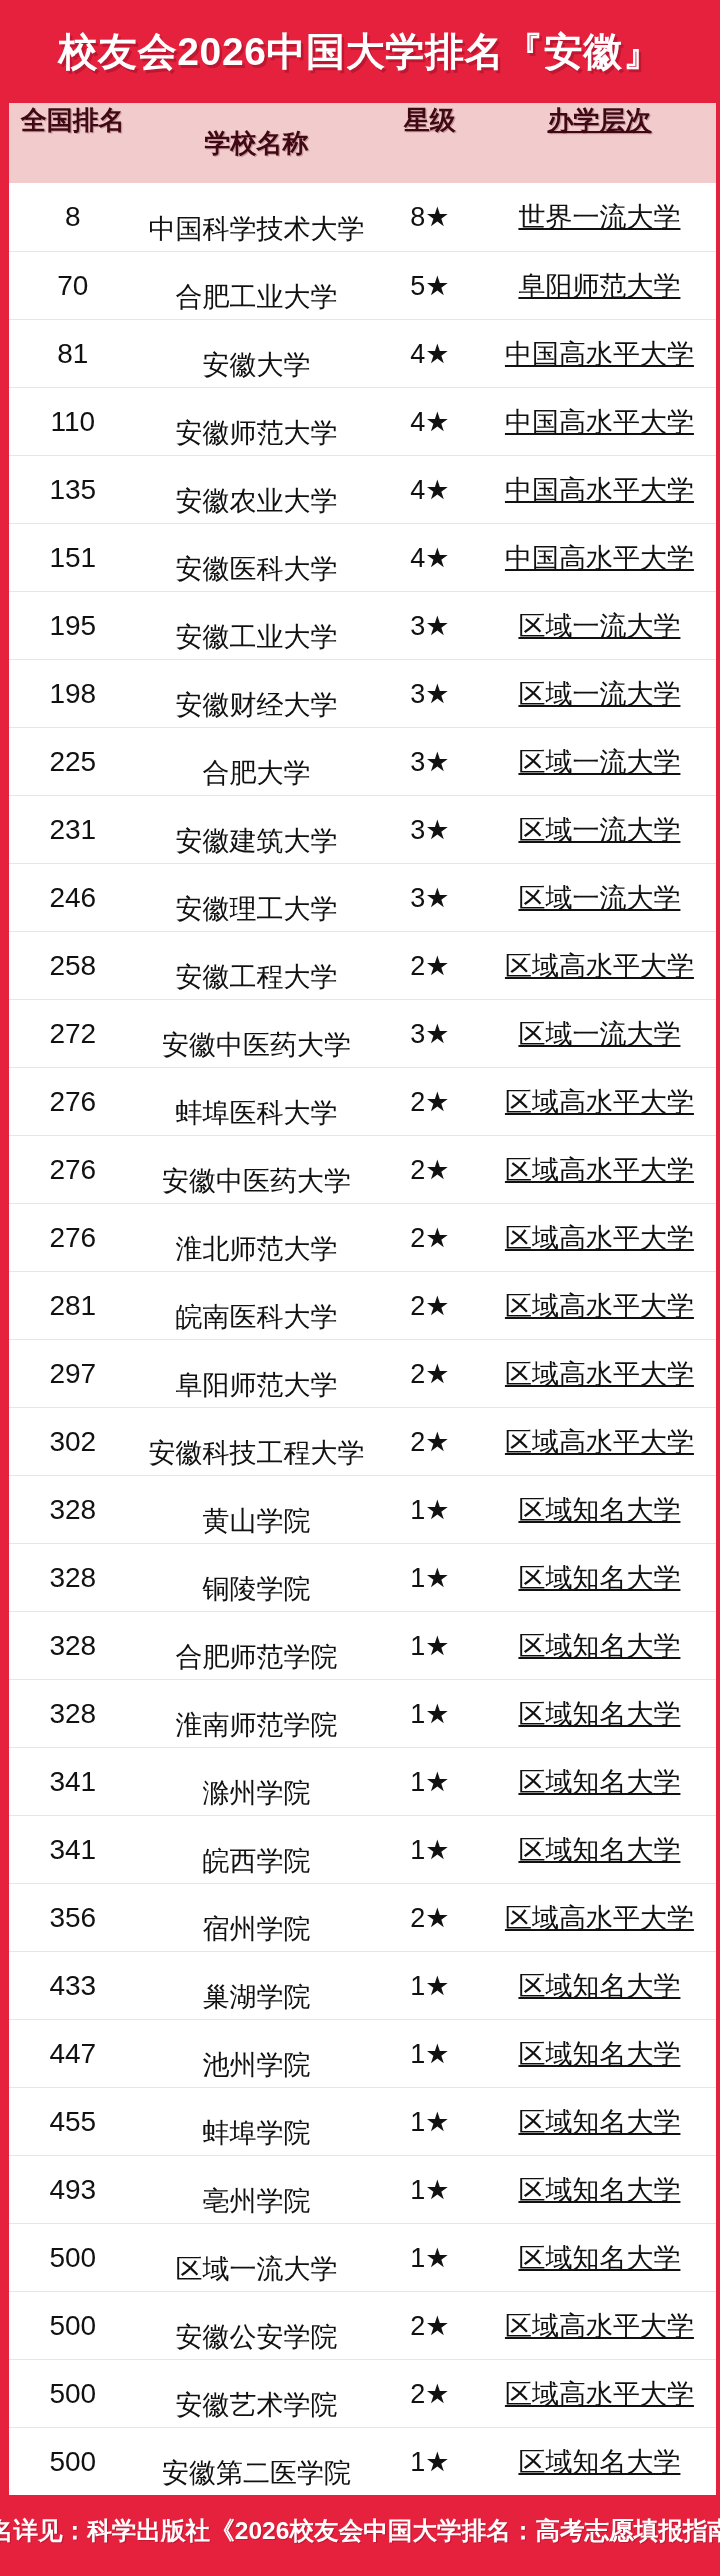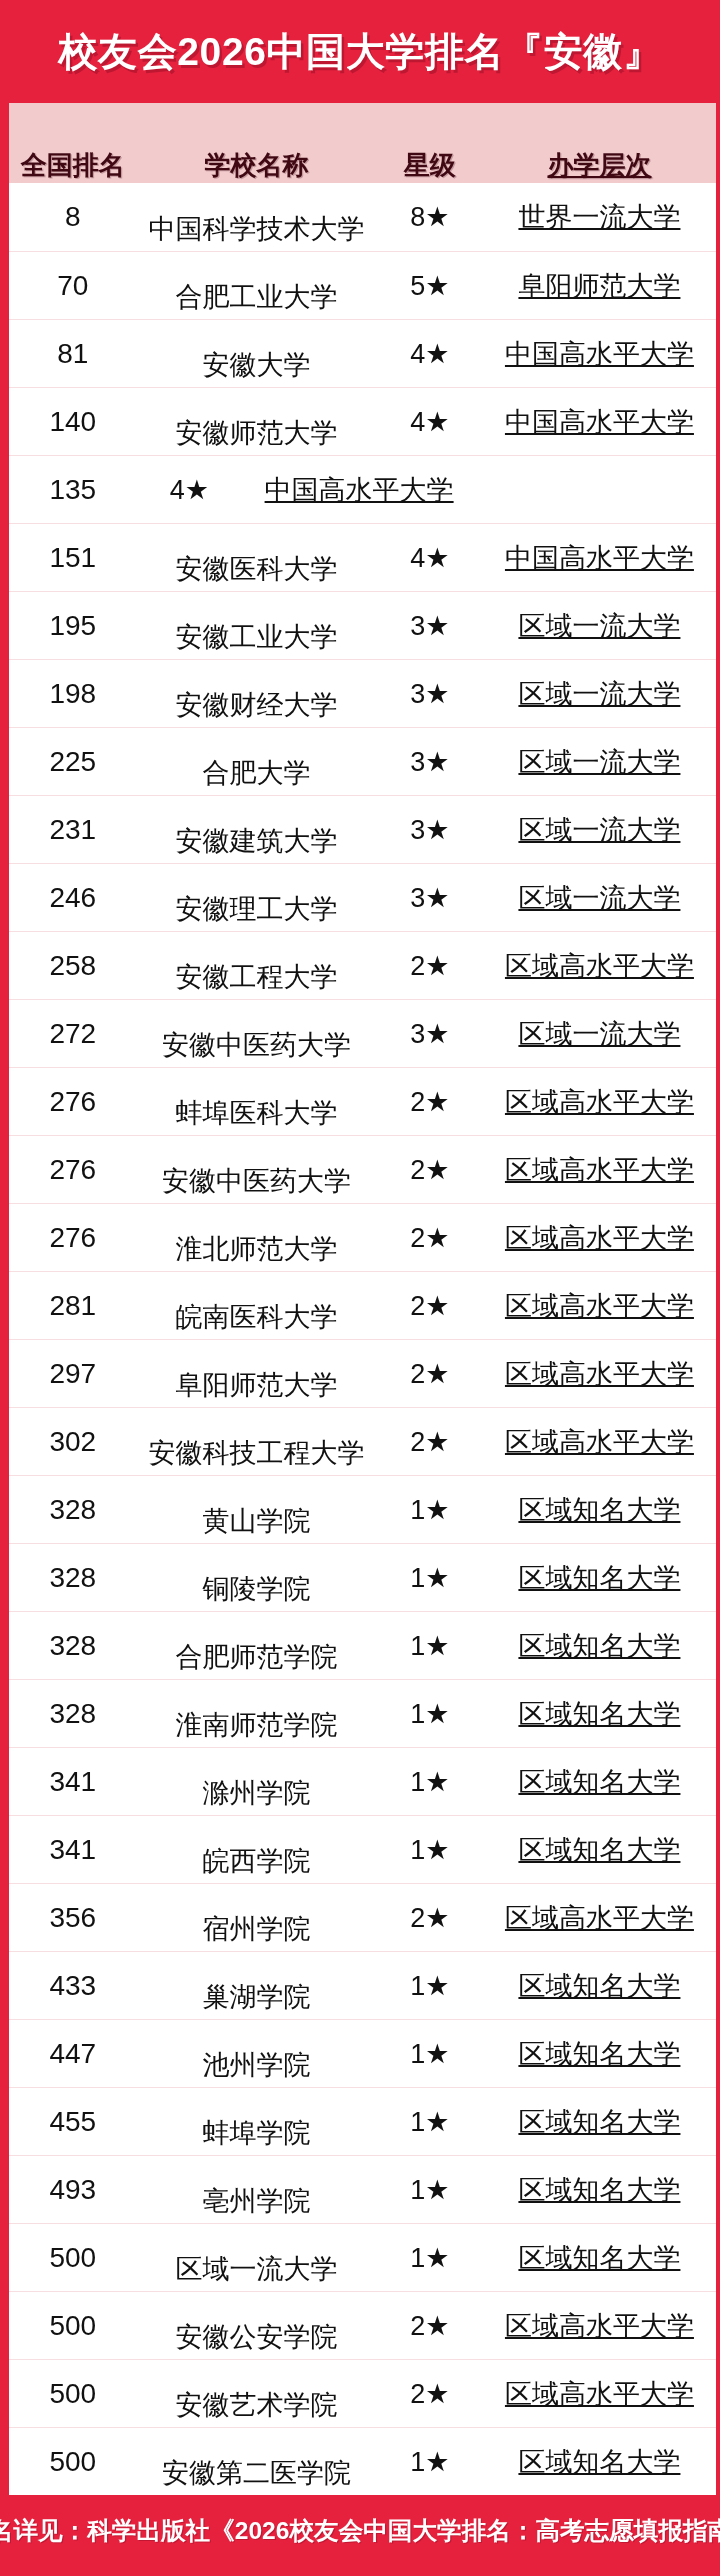--- a/index.html
+++ b/index.html
@@ -32,21 +32,21 @@
   }
   .table-card {
     margin-left: 9.2px;
     margin-right: 4.9px;
     background: #ffffff;
   }
   .thead {
     background: #f2cbcd;
     height: 80px;
     display: flex;
-    align-items: flex-end;
+    align-items: flex-start;
   }
   .thead .cell {
     color: #3f0812;
     font-weight: 700;
     font-size: 26px;
     text-shadow: 1.2px 1.2px 0 rgba(63, 8, 18, 0.25);
   }
   .row {
     height: 68px;
     display: flex;
@@ -113,27 +113,28 @@
           <div class="cell star">5★</div>
           <div class="cell level">阜阳师范大学</div>
         </div>
         <div class="row">
           <div class="cell rank">81</div>
           <div class="cell name">安徽大学</div>
           <div class="cell star">4★</div>
           <div class="cell level">中国高水平大学</div>
         </div>
         <div class="row">
-          <div class="cell rank">140</div>
+          <div class="cell rank">110</div>
           <div class="cell name">安徽师范大学</div>
           <div class="cell star">4★</div>
           <div class="cell level">中国高水平大学</div>
         </div>
         <div class="row">
           <div class="cell rank">135</div>
+          <div class="cell name">安徽农业大学</div>
           <div class="cell star">4★</div>
           <div class="cell level">中国高水平大学</div>
         </div>
         <div class="row">
           <div class="cell rank">151</div>
           <div class="cell name">安徽医科大学</div>
           <div class="cell star">4★</div>
           <div class="cell level">中国高水平大学</div>
         </div>
         <div class="row">

